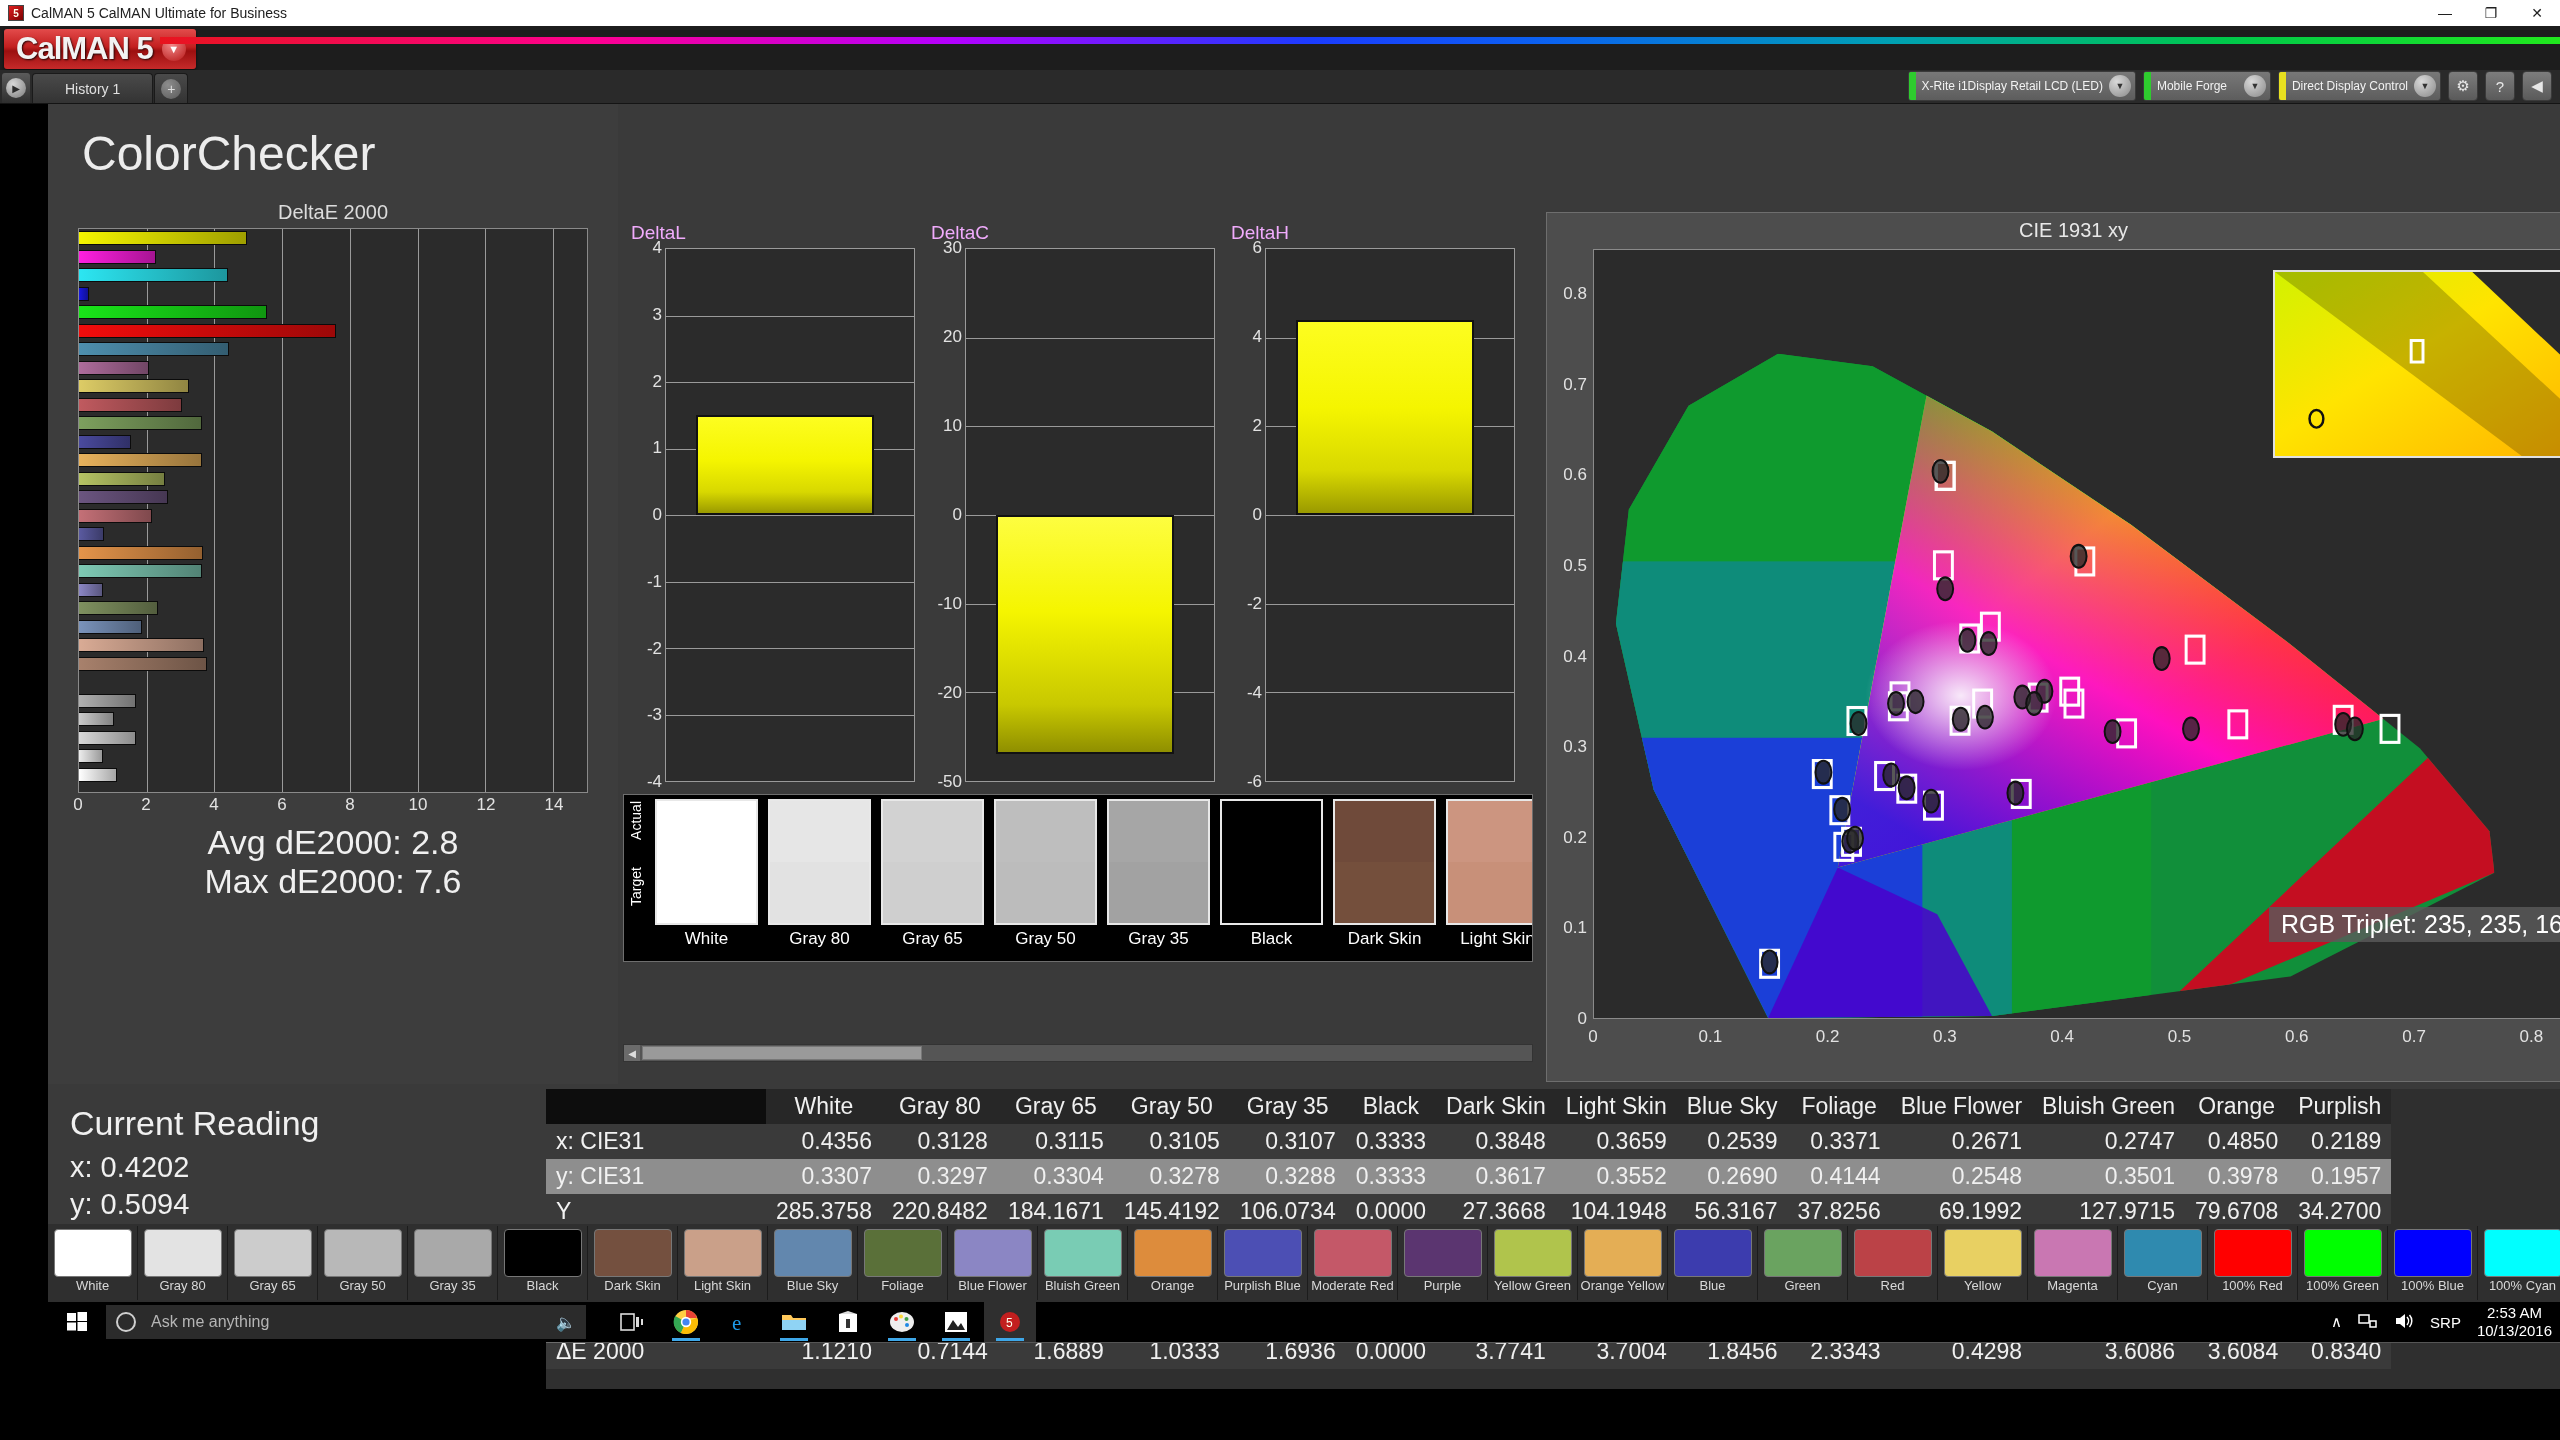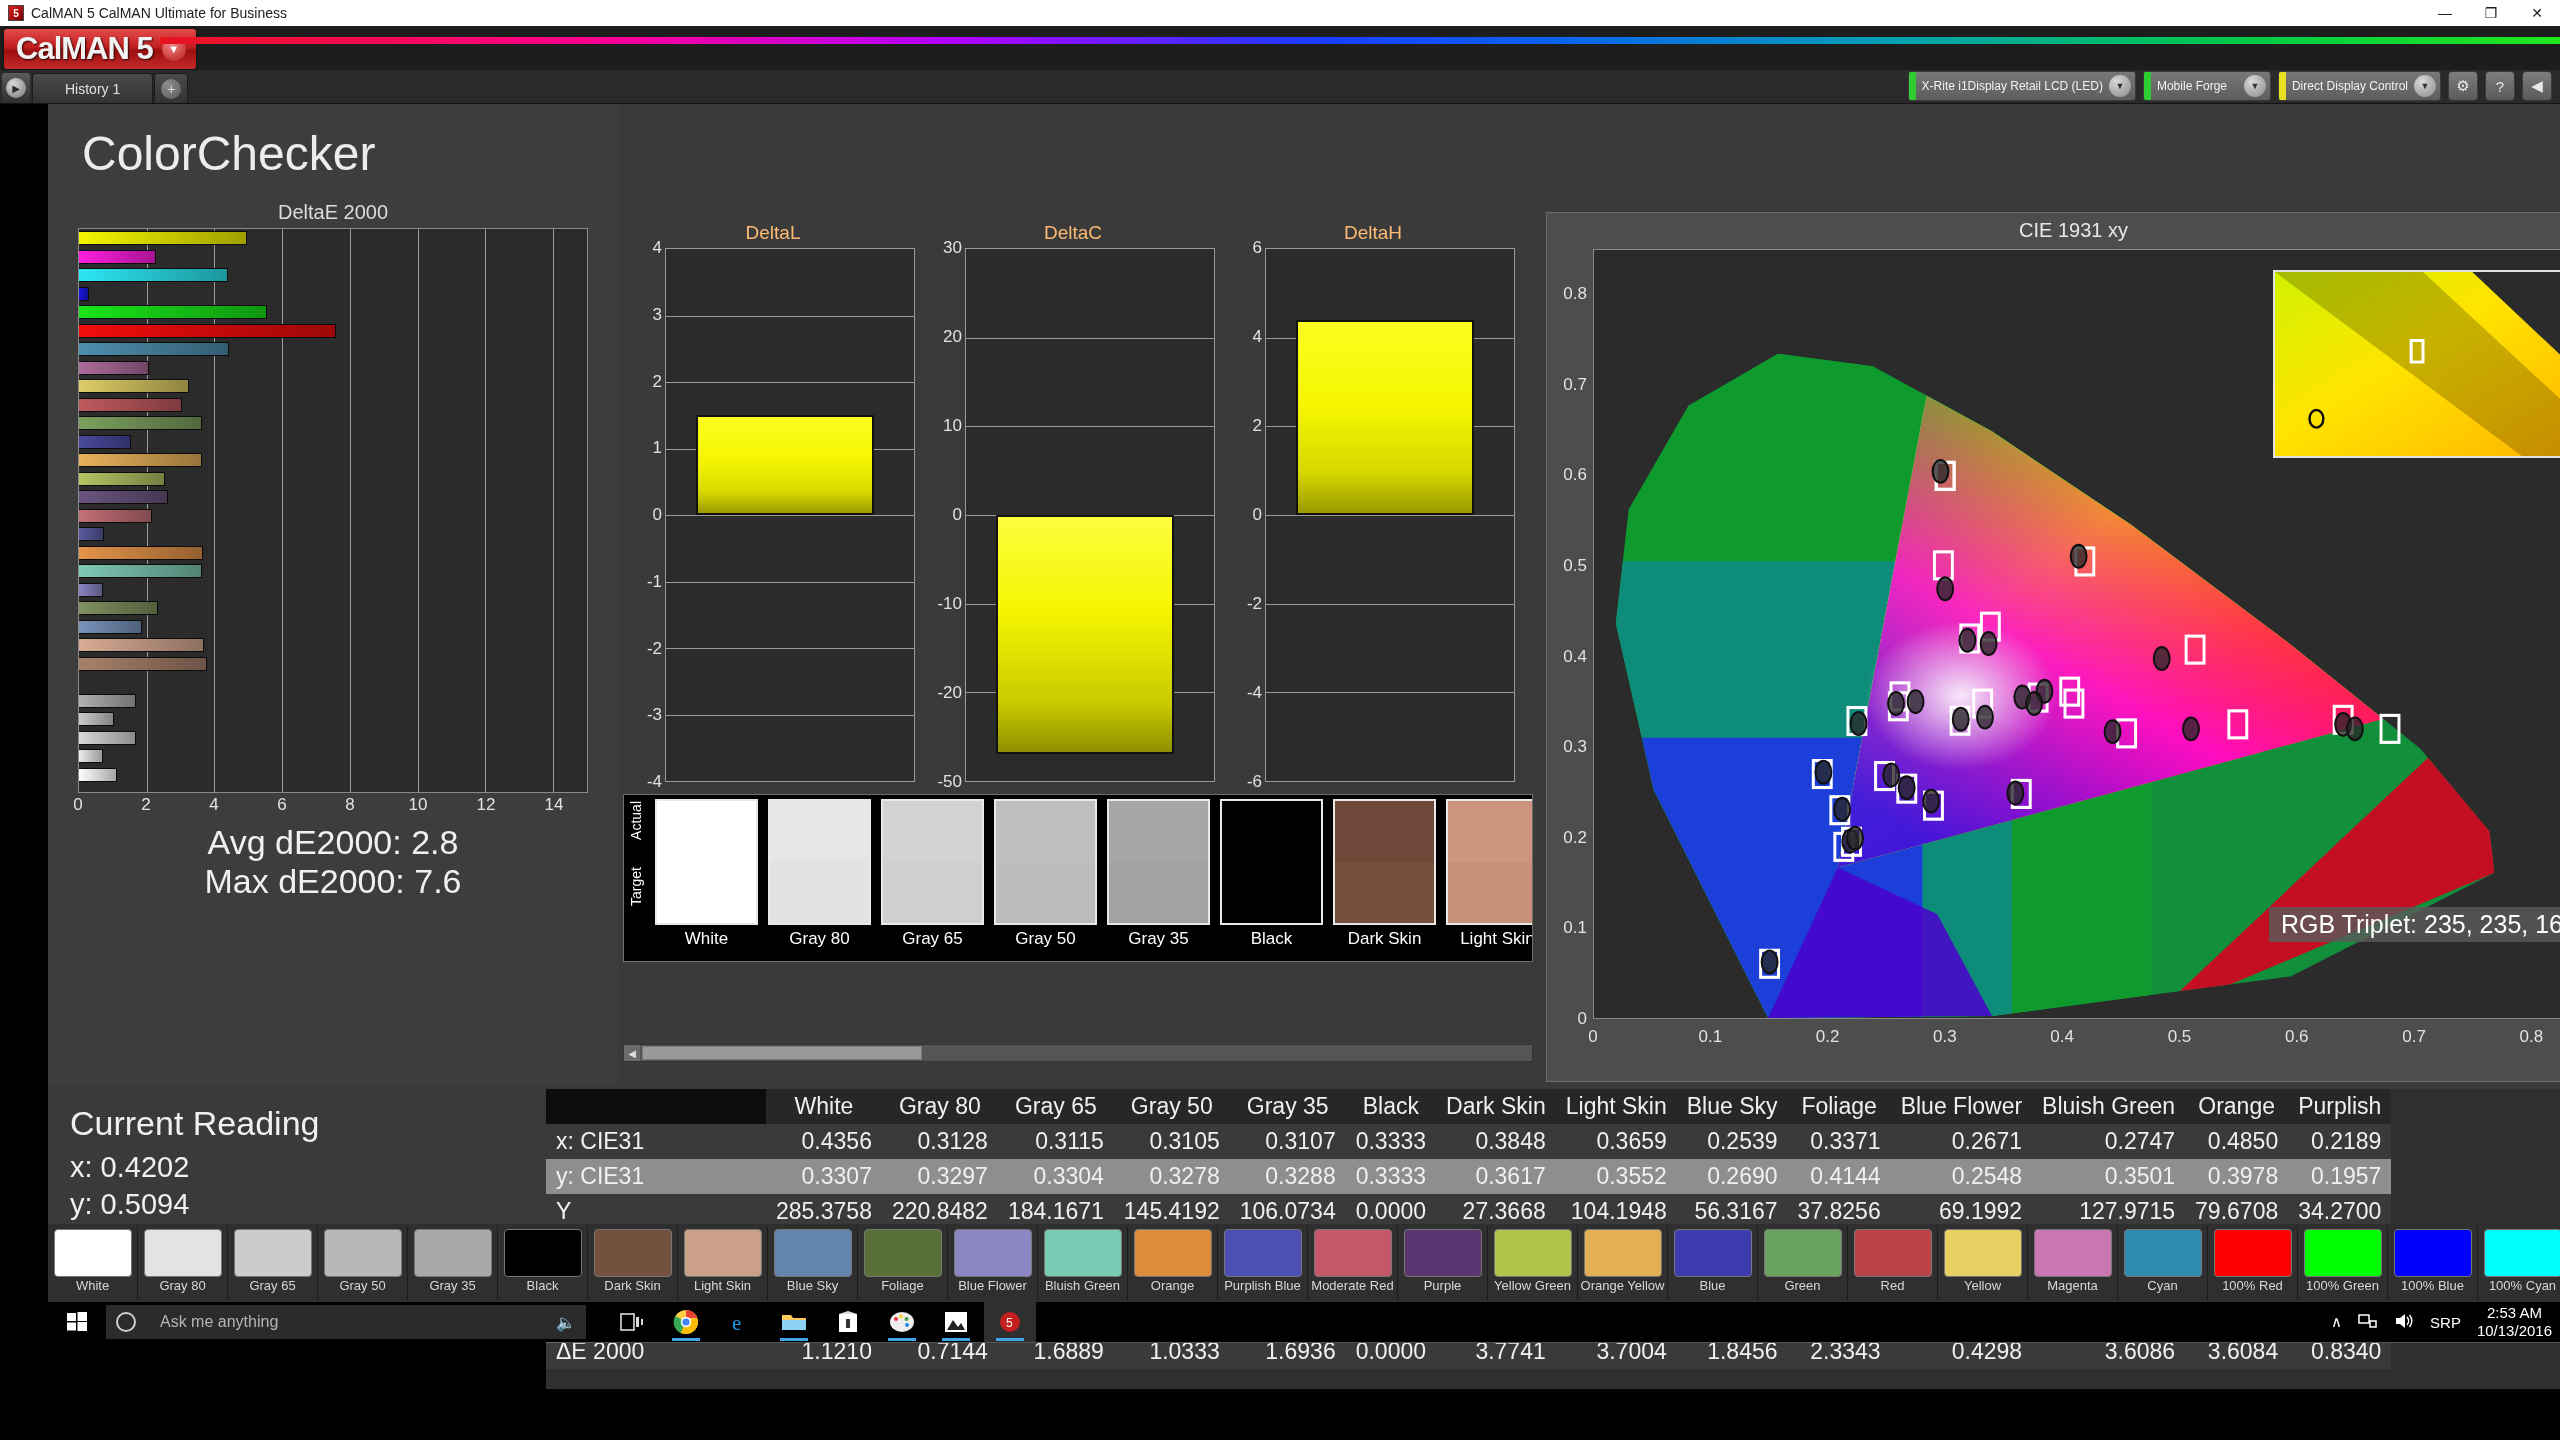--- a/index.html
+++ b/index.html
@@ -82,21 +82,21 @@
   .cc-avg { text-align:center; font-size:34px; color:#f0f0f0; margin-top:4px; }
   .cc-max { text-align:center; font-size:34px; color:#f0f0f0; }
 
   .cur-read { position:absolute; left:22px; top:1000px; width:500px; }
   .cur-read .h { font-size:34px; color:#f0f0f0; margin-bottom:8px; }
   .cur-read .r { font-size:29px; color:#f0f0f0; margin-bottom:4px; }
 
   
   .dcharts { position:absolute; left:575px; top:118px; width:900px; height:560px; display:flex; }
   .dchart { flex:1; display:flex; flex-direction:column; padding:0 8px; }
-  .dchart .t { text-align:center; font-size:19px; color:#fdba74; height:26px; }
+  .dchart .t { text-align:left; font-size:19px; color:#f0abfc; height:26px; }
   .dchart .body { flex:1; display:flex; }
   .dchart .ylab { width:34px; position:relative; }
   .dchart .ylab span { position:absolute; right:3px; font-size:17px; color:#e2e2e2;
                        transform:translateY(-50%); white-space:nowrap; }
   .dchart .plot { flex:1; position:relative; background:#2b2b2b; border:1px solid #9a9a9a; }
   .dchart .gl { position:absolute; left:0; right:0; height:1px; background:#9a9a9a; }
   .dchart .vbar { position:absolute; left:12%; width:72%;
                   background:linear-gradient(180deg,#fdfd20 0%,#f5f500 45%,#d8d800 78%,#9a9a00 100%);
                   border:2px solid #111; }
 
@@ -158,21 +158,21 @@
            align-items:center; border-right:1px solid #1c1c1c; padding-top:3px; }
   .patch .sw { width:78px; height:48px; border-radius:4px; border:1px solid #777; }
   .patch .nm { font-size:13px; color:#d8d8d8; margin-top:2px; text-align:center; line-height:13px; }
 
   
   .taskbar { position:absolute; left:0; bottom:0; width:2560px; height:40px; background:#000;
              display:flex; align-items:center; }
   .startbtn { width:58px;height:40px;display:flex;align-items:center;justify-content:center; }
   .startbtn svg { width:20px;height:20px; }
   .search { width:480px;height:34px;background:#2b2b2b;display:flex;align-items:center;
-            padding:0 10px;gap:24px; }
+            padding:0 10px;gap:15px; }
   .search .ring { width:20px;height:20px;border:2px solid #cfcfcf;border-radius:50%; flex:none;}
   .search .ph { flex:1; font-size:16px; color:#b5b5b5; }
   .search .mic { font-size:16px; color:#cfcfcf; }
   .tasks { display:flex; align-items:center; gap:2px; margin-left:20px; }
   .tkicon { width:52px;height:40px;display:flex;align-items:center;justify-content:center;
             position:relative; }
   .tkicon .und { position:absolute;bottom:1px;left:12px;right:12px;height:3px;background:#3ea7e8;}
   .tray { margin-left:auto; display:flex; align-items:center; gap:16px; padding-right:14px;
           font-size:15px; color:#fff; }
   .tray .clock { text-align:center; line-height:18px; font-size:15px; }

